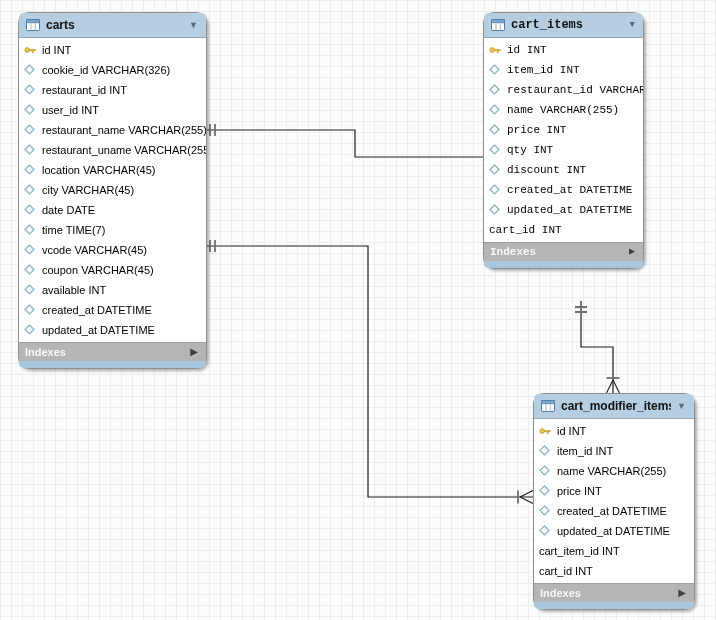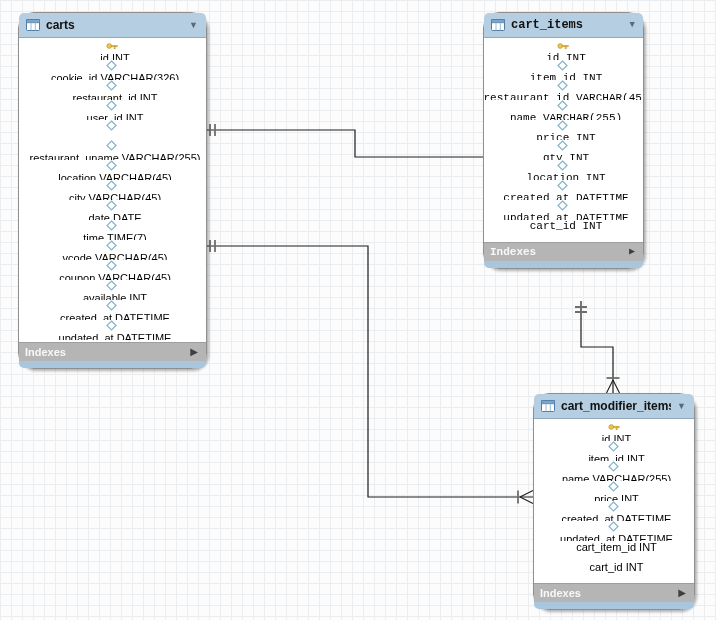--- a/index.html
+++ b/index.html
@@ -12,33 +12,33 @@
     background-size:11px 11px;
     font-family:"Liberation Sans","DejaVu Sans",sans-serif;
   }
   .connectors{position:absolute;left:0;top:0;z-index:1;pointer-events:none;}
   .rel-line{stroke:#1c1c1c;stroke-width:1.2;fill:none;}
   .rel-one{stroke:#6e6e6e;stroke-width:1.8;fill:none;}
   .rel-foot{stroke:#1c1c1c;stroke-width:1.1;fill:none;}
 
   .table{
     position:absolute;z-index:2;background:#fff;
-    border:1px solid #8f8f8f;border-radius:16px;
+    border:1px solid #8f8f8f;border-radius:11px;
     box-shadow:2px 2px 3px rgba(0,0,0,.3);
   }
   .thead{
     height:24px;display:flex;align-items:center;gap:6px;
     padding:0 8px 0 7px;background:#b6cee2;
     border-bottom:1px solid #93a9bb;border-radius:5px 5px 0 0;
   }
   .ticon{display:inline-flex;flex:0 0 14px;}
   .ttitle{font-size:12px;font-weight:bold;color:#111;flex:1;white-space:nowrap;overflow:hidden;}
   .collapse{font-size:9px;color:#5c6a75;line-height:1;}
   .tbody{padding:2px 0;}
-  .row{height:20px;display:flex;align-items:center;padding-left:5px;font-size:11px;color:#000;white-space:nowrap;overflow:hidden;flex-direction:column;}
+  .row{height:20px;display:flex;align-items:center;padding-left:5px;font-size:11px;color:#000;white-space:nowrap;overflow:hidden;}
   .row .ic{width:12px;height:12px;margin-right:6px;flex:0 0 12px;display:inline-flex;}
   .tfoot{
     height:18px;background:#b5b5b5;border-top:1px solid #9e9e9e;
     display:flex;align-items:center;padding:0 8px 0 6px;
     font-size:11px;font-weight:bold;color:#f8f8f8;
   }
   .tfoot .expand{margin-left:auto;color:#3f3f3f;font-size:10px;line-height:1;}
   .tstrip{height:7px;background:#a8c6dd;border-radius:0 0 5px 5px;}
 </style>
 </head>
@@ -114,20 +114,21 @@
             </svg>
           </span>
           <span>user_id INT</span>
         </div>
         <div class="row">
           <span class="ic">
             <svg width="11" height="11" viewBox="0 0 10 10">
               <path d="M5 0.9 9.1 5 5 9.1 0.9 5 Z" fill="#ffffff" stroke="#86b4c7" stroke-width="1.1"></path>
             </svg>
           </span>
+          <span>restaurant_name VARCHAR(255)</span>
         </div>
         <div class="row">
           <span class="ic">
             <svg width="11" height="11" viewBox="0 0 10 10">
               <path d="M5 0.9 9.1 5 5 9.1 0.9 5 Z" fill="#ffffff" stroke="#86b4c7" stroke-width="1.1"></path>
             </svg>
           </span>
           <span>restaurant_uname VARCHAR(255)</span>
         </div>
         <div class="row">
@@ -273,21 +274,21 @@
             </svg>
           </span>
           <span>qty INT</span>
         </div>
         <div class="row">
           <span class="ic">
             <svg width="11" height="11" viewBox="0 0 10 10">
               <path d="M5 0.9 9.1 5 5 9.1 0.9 5 Z" fill="#ffffff" stroke="#86b4c7" stroke-width="1.1"></path>
             </svg>
           </span>
-          <span>location INT</span>
+          <span>discount INT</span>
         </div>
         <div class="row">
           <span class="ic">
             <svg width="11" height="11" viewBox="0 0 10 10">
               <path d="M5 0.9 9.1 5 5 9.1 0.9 5 Z" fill="#ffffff" stroke="#86b4c7" stroke-width="1.1"></path>
             </svg>
           </span>
           <span>created_at DATETIME</span>
         </div>
         <div class="row">

